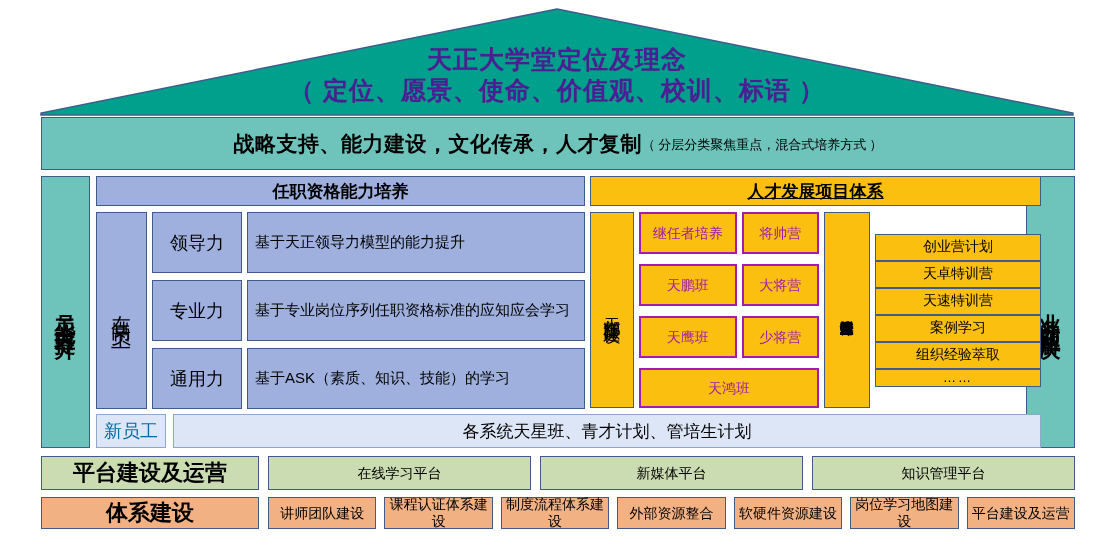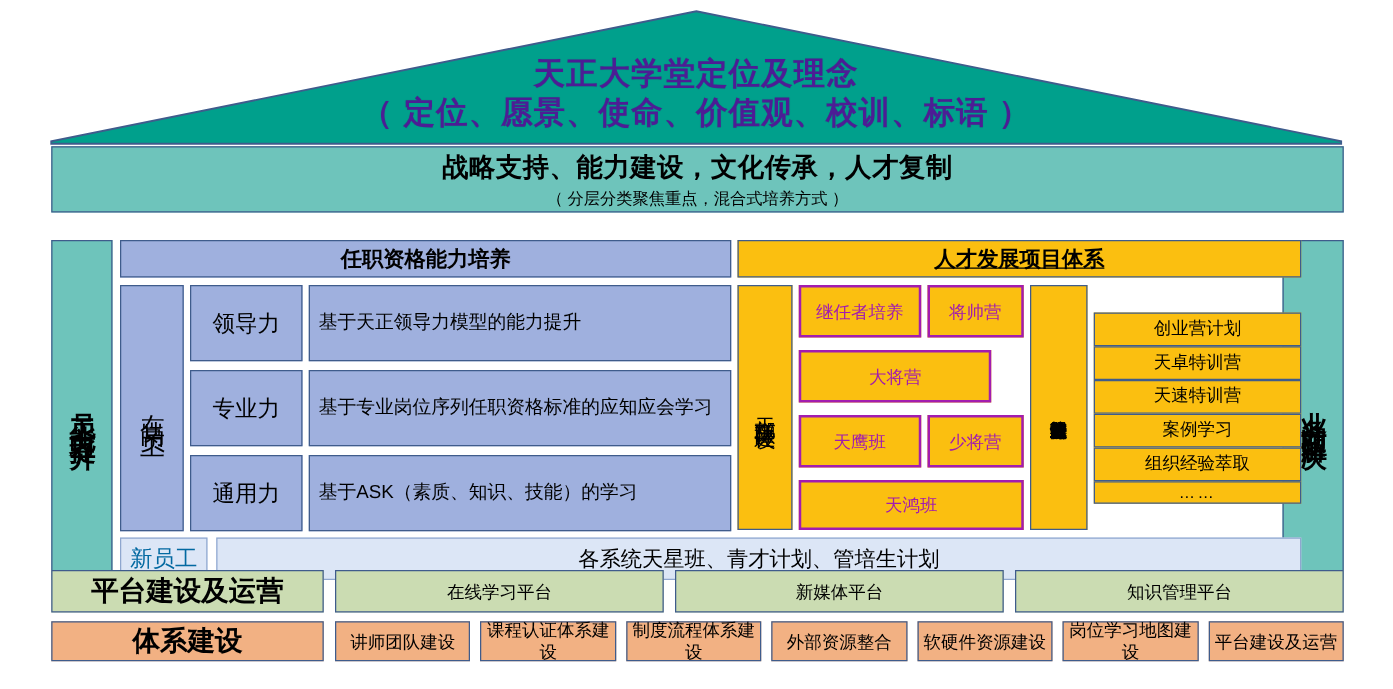--- a/index.html
+++ b/index.html
@@ -21,27 +21,27 @@
     line-height:1.22;letter-spacing:1px;
     text-shadow:0 0 1px rgba(0,0,0,.15);
   }
   .roof-l1{font-size:25px;}
   .roof-l2{font-size:25px;}
 
   
   .band{
     position:absolute;left:41px;top:117px;width:1034px;height:53px;
     background:#6EC4BB;border:1px solid #3F5C8C;box-sizing:border-box;
-    display:flex;flex-direction:column;align-items:center;justify-content:center;
+    display:flex;flex-direction:row;align-items:center;justify-content:center;font-family:Liberation Serif, serif;
   }
   .band-l1{font-size:21px;font-weight:bold;color:#000;letter-spacing:.5px;}
   .band-l2{font-size:13px;color:#000;margin-top:2px;}
 
   
-  .body-row{position:absolute;left:41px;top:192px;width:1034px;height:348px;}
+  .body-row{position:absolute;left:41px;top:176px;width:1034px;height:348px;}
 
   .col-green{
     position:absolute;width:49px;top:0;height:272px;
     background:#6EC4BB;border:1px solid #3F5C8C;box-sizing:border-box;
     display:flex;align-items:center;justify-content:center;
   }
   .col-green.left{left:0;}
   .col-green.right{right:0;}
   .vtext{
     writing-mode:vertical-rl;text-orientation:upright;
@@ -208,20 +208,21 @@
         <div class="or-side">
           <span class="vtext">干部梯队建设</span>
         </div>
 
         <div class="or-mid">
           <div class="or-mid-row">
             <div class="or-box">继任者培养</div>
             <div class="or-box">将帅营</div>
           </div>
           <div class="or-mid-row">
+            <div class="or-box">天鹏班</div>
             <div class="or-box">大将营</div>
           </div>
           <div class="or-mid-row">
             <div class="or-box">天鹰班</div>
             <div class="or-box">少将营</div>
           </div>
           <div class="or-box or-wide">天鸿班</div>
         </div>
 
         <div class="or-prob">

